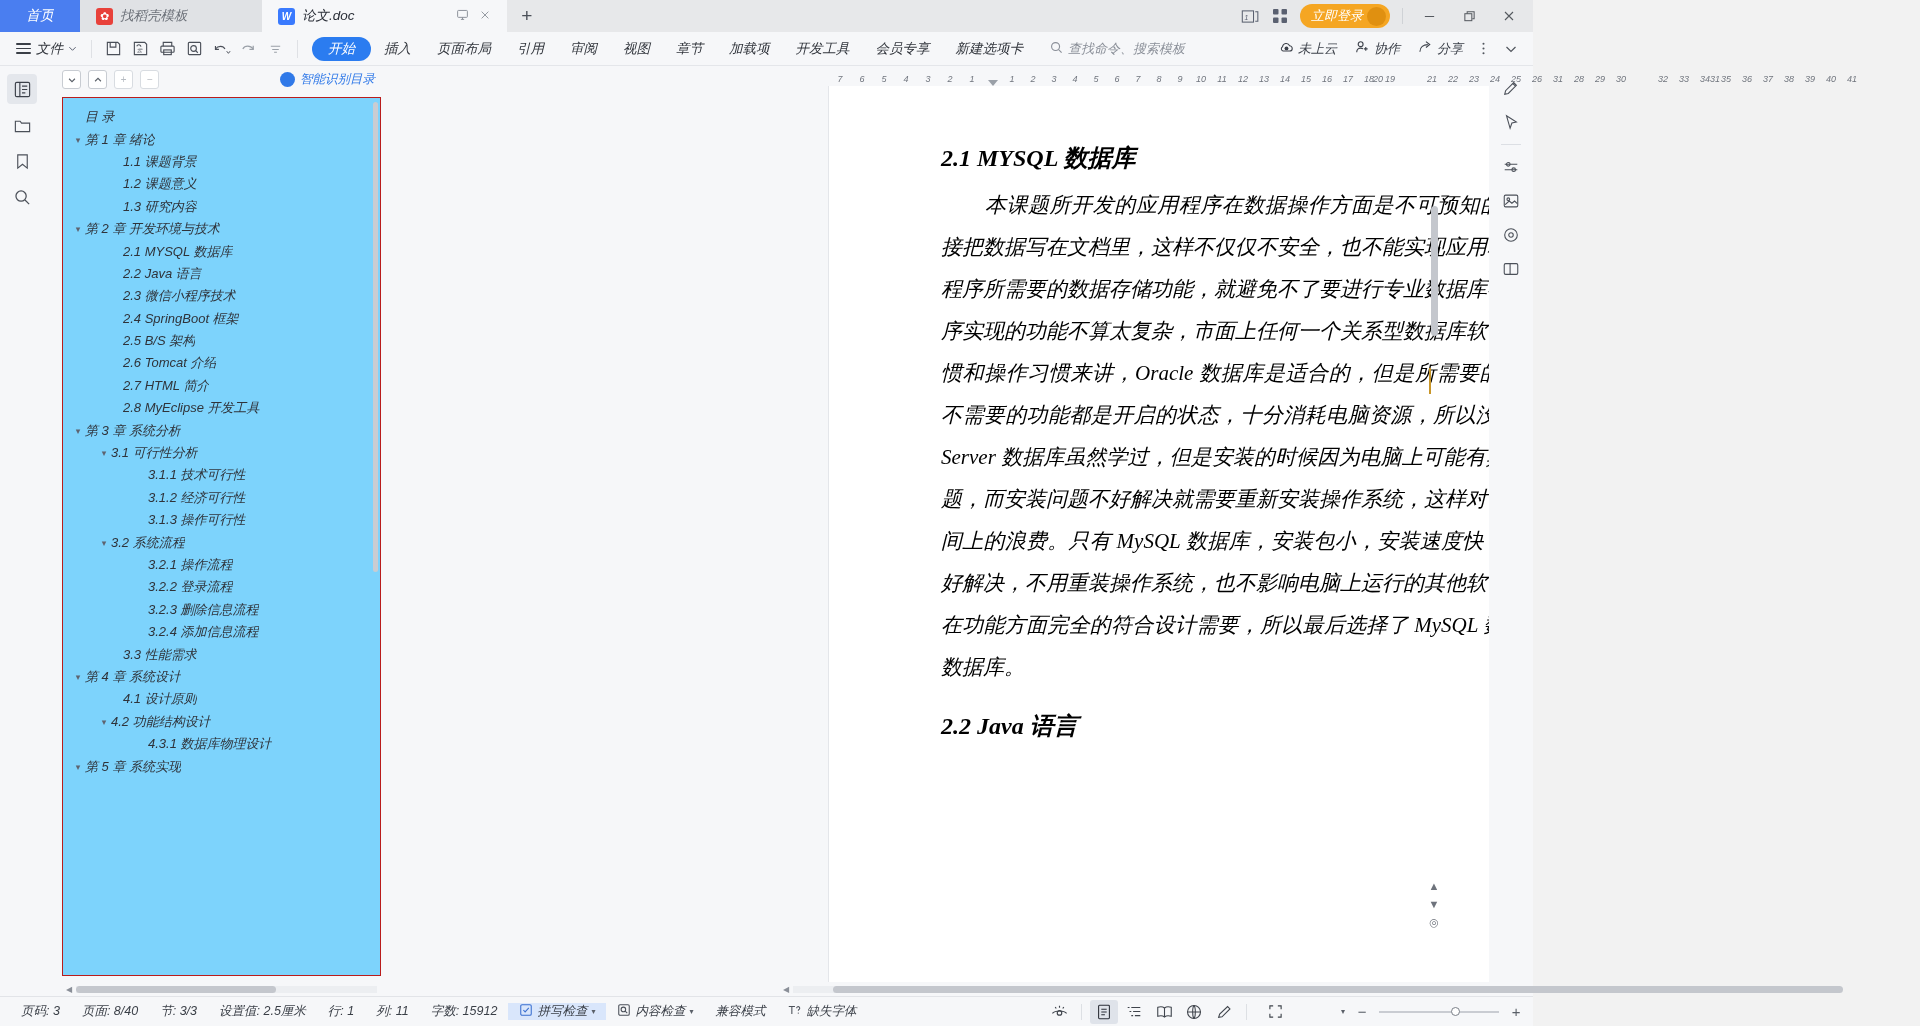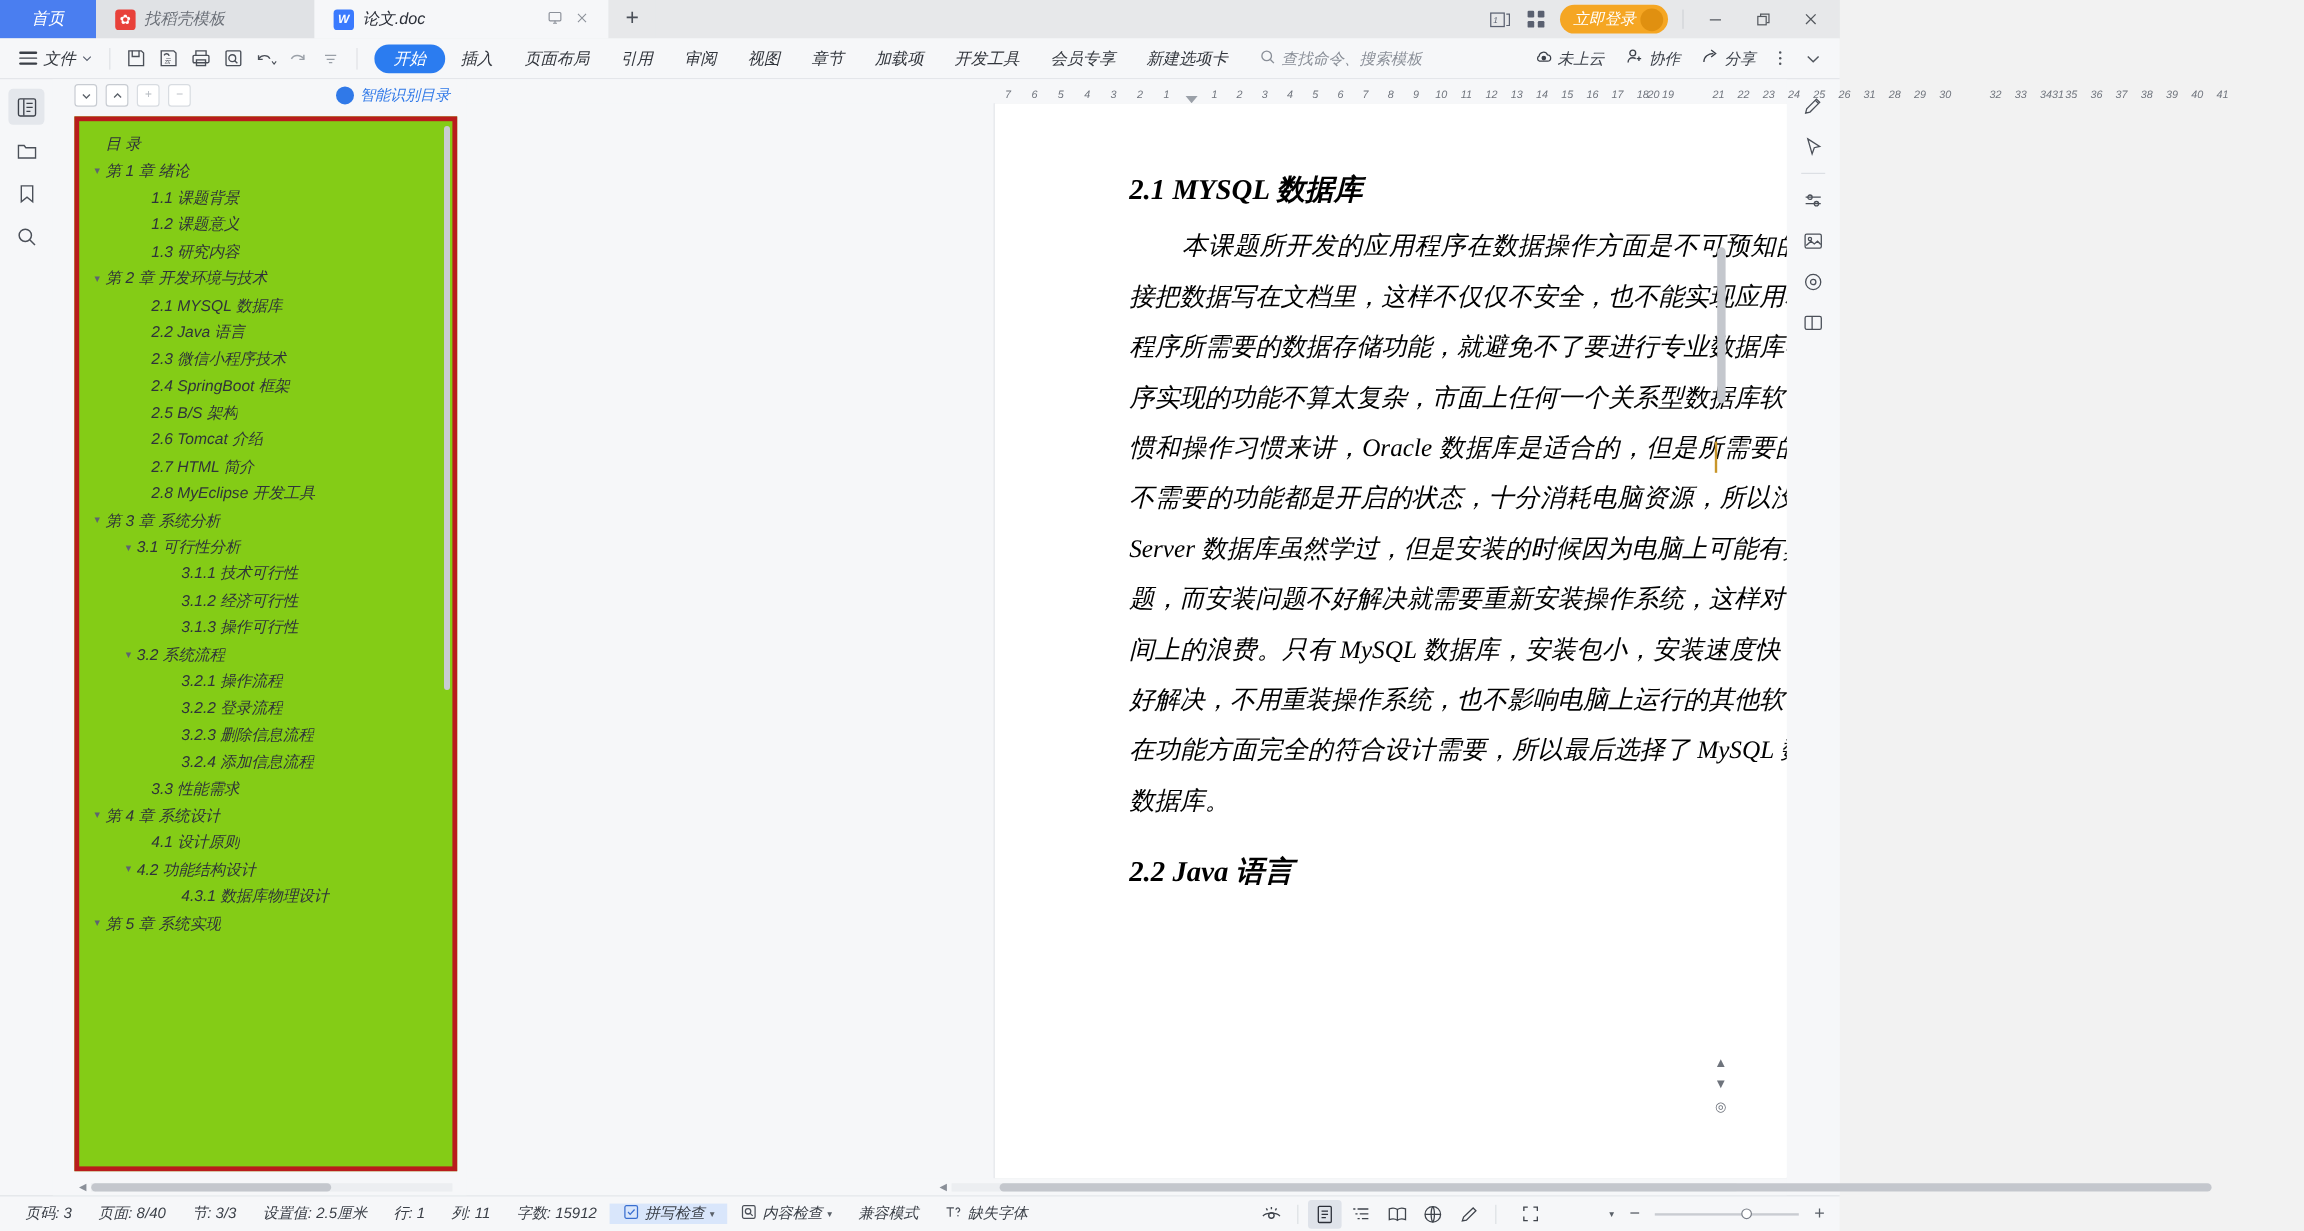--- a/index.html
+++ b/index.html
@@ -74,21 +74,21 @@
   .navpane { width: 345px; flex: 0 0 345px; background: #f6f7f9; display: flex; flex-direction: column; position: relative; }
   .np-head { display: flex; align-items: baseline; padding: 12px 14px 4px 18px; }
   .np-title { font-size: 19px; color: #1f2329; font-weight: 600; letter-spacing: 1px;}
   .np-close { margin-left: auto; color: #888d95; font-size: 15px; align-self: center;}
   .np-tools { display: flex; align-items: center; padding: 4px 14px 8px 18px; gap: 7px; }
   .tbtn { width: 19px; height: 19px; border: 1px solid #c8ccd2; border-radius: 3px; background: #fff;
           display: flex; align-items: center; justify-content: center; font-size: 10px; color: #5a6068; }
   .tbtn.dim { color: #b6bbc2; border-color: #d8dce1; }
   .smart { margin-left: auto; display: flex; align-items: center; gap: 5px; font-size: 12.5px; color: #3079e8; }
   .smart .sic { width: 15px; height: 15px; border-radius: 50%; background: #3079e8; display:inline-block;}
-  .toc-wrap { flex: 1 1 auto; margin: 0 8px 6px 18px; background: #84cc16; border: 4px solid #b91c1c; overflow: hidden; position: relative; }
+  .toc-wrap { flex: 1 1 auto; margin: 0 8px 6px 18px; background: #7dd3fc; border: 1px solid #b91c1c; overflow: hidden; position: relative; }
   .toc { padding: 8px 0 0 0; font-size: 13px; color: #2f333a; }
   .toc-item { display: flex; align-items: center; height: 22.4px; white-space: nowrap; padding-left: 8px; }
   .toc-item .car { width: 14px; flex: 0 0 14px; color: #5e6470; font-size: 9px; display: flex; align-items: center; justify-content: center;}
   .toc-item .txt { overflow: hidden; text-overflow: ellipsis; }
   .lvl0 { padding-left: 22px; }
   .lvl1 { padding-left: 8px; }
   .lvl2b { padding-left: 24px; }
   .toc-sb { position: absolute; right: 2px; top: 4px; width: 5px; height: 470px; background: #c9ccd2; border-radius: 3px; }
 
   

